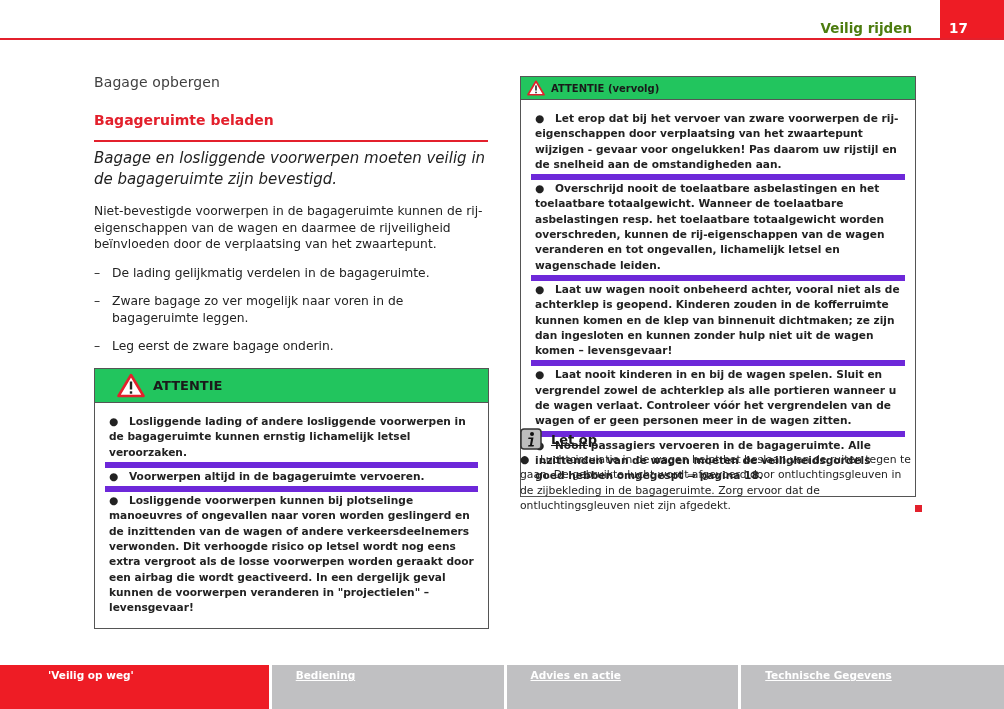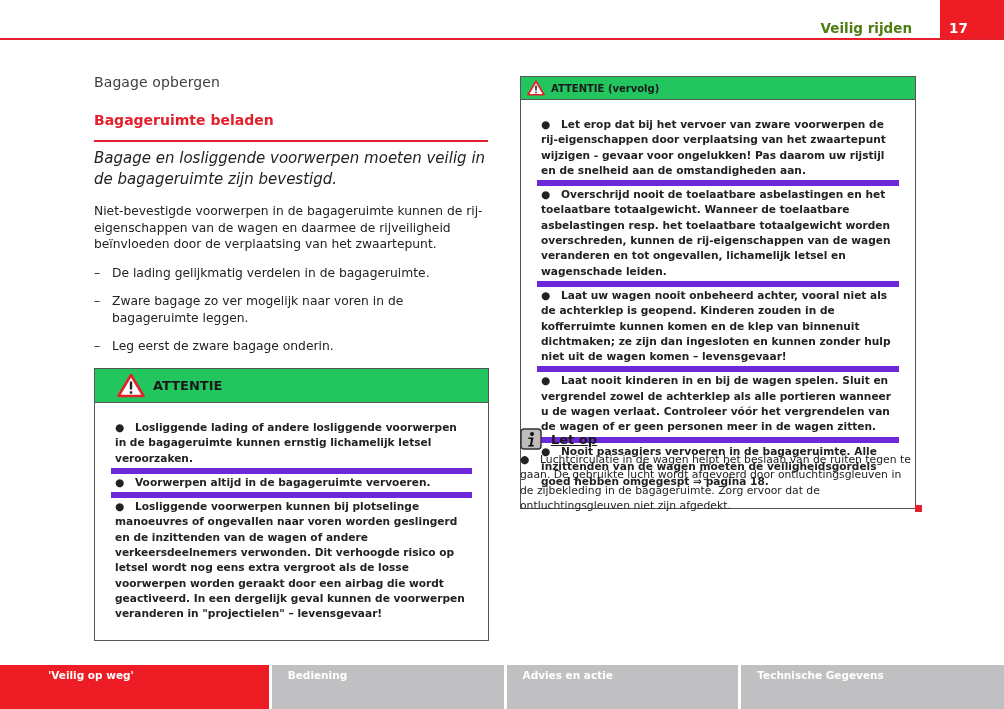--- a/index.html
+++ b/index.html
@@ -13,21 +13,21 @@
   .col-left { position:absolute; left:94px; top:74px; width:394px; }
   .h1 { color:#404040; font-weight:normal; font-size:14px; margin:0; letter-spacing:0.1px; }
   .h2 { color:#e3202c; font-weight:bold; font-size:14px; margin:22px 0 0 0; padding-bottom:12px; border-bottom:2px solid #e3202c; }
   .intro { font-style:italic; font-size:15px; line-height:21px; margin:6px 0 0 0; color:#222; }
   .body { font-size:12.3px; line-height:16.5px; margin:13px 0 0 0; color:#222; }
   .step { position:relative; padding-left:18px; font-size:12.3px; line-height:16.5px; margin:12px 0 0 0; color:#222; }
   .step .dash { position:absolute; left:0; top:0; }
 
   .box { border:1px solid #555; background:#fff; }
   .box-head { background:#22c55e; border-bottom:1px solid #555; display:flex; align-items:center; }
-  .box-list { margin:16px; padding:0; list-style:none; }
+  .box-list { margin:10px; padding:0; list-style:none; }
   .box-list li { border-top:6px solid #6d28d9; font-weight:bold; color:#222; }
   .box-list li:first-child { border-top:none; }
   .bullet { display:inline-block; width:20px; }
 
   .warn-left { position:absolute; left:94px; top:368px; width:393px; }
   .warn-left .box-head { height:33px; padding-left:22px;text-align:center; }
   .warn-left .box-head .ttl { font-size:13px; font-weight:bold; margin-left:8px; }
   .warn-left .box-list li { font-size:10.6px; line-height:15.3px; padding:1px 4px 2px 4px; }
 
   .warn-right { position:absolute; left:520px; top:76px; width:394px; }
@@ -40,21 +40,21 @@
   .note-head .ttl { font-size:13px; font-weight:bold; margin-left:9px; }
   .note-text { font-size:10.8px; line-height:15.3px; color:#222; margin-top:2px; }
   .end-mark { position:absolute; left:915px; top:505px; width:7px; height:7px; background:#e3202c; }
 
   .footer { position:absolute; left:0; top:665px; width:1004px; height:44px; display:flex; }
   .tab { height:44px; position:relative; margin-right:3px; }
   .tab span { position:absolute; top:4px; color:#fff; font-weight:bold; font-size:10.5px; }
   .tab-active { background:#ee1c25; width:269px; }
   .tab-active span { left:48px; }
   .tab-gray { background:#c0c0c2; }
-  .tab-gray span { left:16px; }
+  .tab-gray span { left:24px;text-decoration:underline; }
 </style>
 </head>
 <body>
 
 <div class="hdr-title">Veilig rijden</div>
 <div class="hdr-page">
   <span>17</span>
 </div>
 <div class="hdr-line"></div>
 

